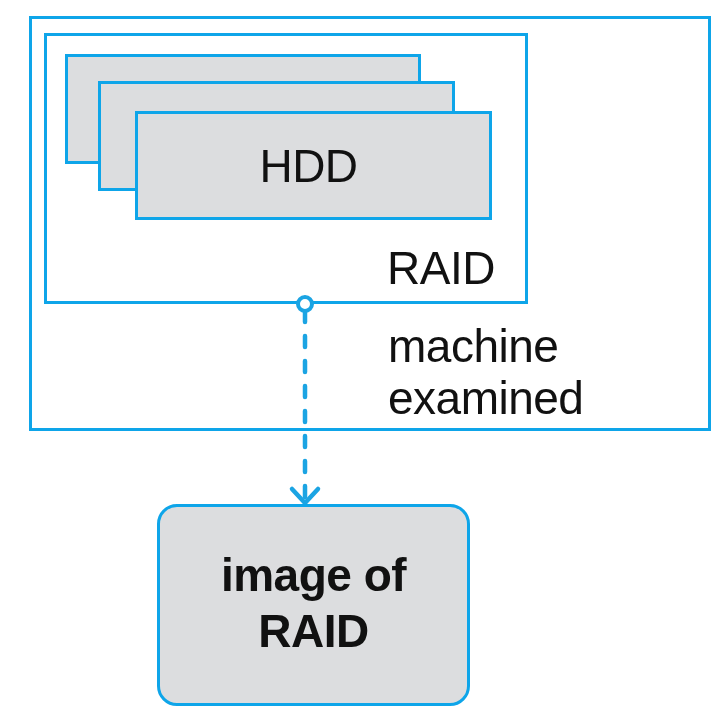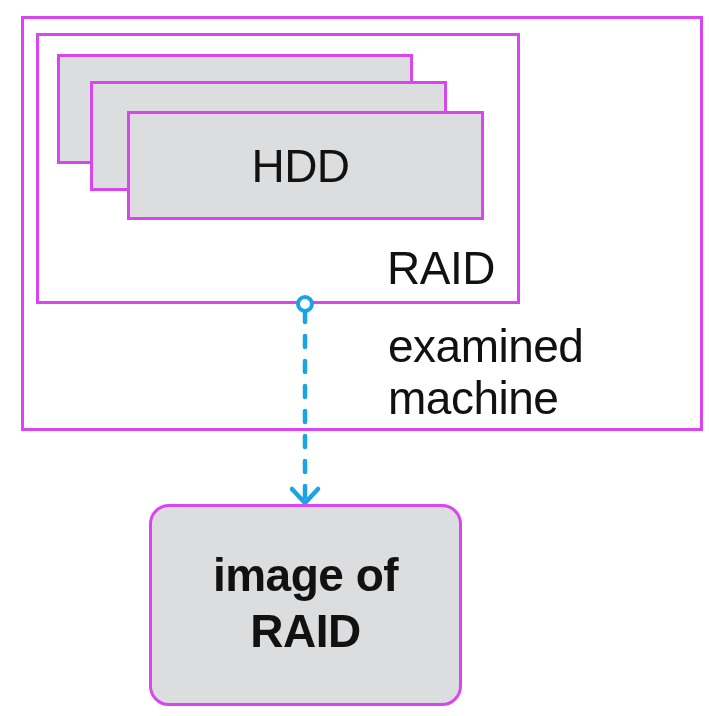--- a/index.html
+++ b/index.html
@@ -1,18 +1,18 @@
 <!DOCTYPE html>
 <html><head>
   <meta charset="utf-8">
   <style>
     html, body { margin: 0; padding: 0; background: #ffffff; }
     body { width: 726px; height: 716px; position: relative; overflow: hidden;
            font-family: "Liberation Sans", "DejaVu Sans", sans-serif; color: #111; }
-    .box { position: absolute; box-sizing: border-box; border: 3px solid #d946ef; }
+    .box { position: absolute; box-sizing: border-box; border: 3px solid #0ea5e9; margin-left: 8px; }
     #outer { left: 21px; top: 16px; width: 682px; height: 415px; background: #fff; }
     #raid { left: 36px; top: 33px; width: 484px; height: 271px; background: #fff; }
     .hdd { background: #dcdddf; }
     #hdd1 { left: 57px; top: 54px; width: 356px; height: 110px; }
     #hdd2 { left: 90px; top: 81px; width: 357px; height: 110px; }
     #hdd3 { left: 127px; top: 111px; width: 357px; height: 109px;
             display: flex; align-items: center; justify-content: center; }
     .label { position: absolute; font-size: 46px; line-height: 1; white-space: nowrap; letter-spacing: -0.5px; }
     #hdd-label { position: static; padding-right: 10px; }
     #raid-label { left: 387px; top: 245px; }
@@ -30,22 +30,22 @@
 <div id="raid" class="box"></div>
 <div id="hdd1" class="box hdd"></div>
 <div id="hdd2" class="box hdd"></div>
 <div id="hdd3" class="box hdd">
   <span id="hdd-label" class="label">HDD</span>
 </div>
 
 <span id="raid-label" class="label">RAID</span>
 
 <div id="machine-label" class="label">
+  <div>machine</div>
   <div>examined</div>
-  <div>machine</div>
 </div>
 
 <svg id="connector" viewBox="0 0 726 716">
   <line x1="305" y1="311" x2="305" y2="500" stroke="#1ba4e3" stroke-width="4.5" stroke-linecap="round" stroke-dasharray="11 14"></line>
   <circle cx="305" cy="304" r="7" fill="#ffffff" stroke="#1ba4e3" stroke-width="4"></circle>
   <polyline points="292,489 305,503 318,489" fill="none" stroke="#1ba4e3" stroke-width="4.5" stroke-linecap="round" stroke-linejoin="round"></polyline>
 </svg>
 
 <div id="image-box" class="box">
   <div id="image-label" class="label">

